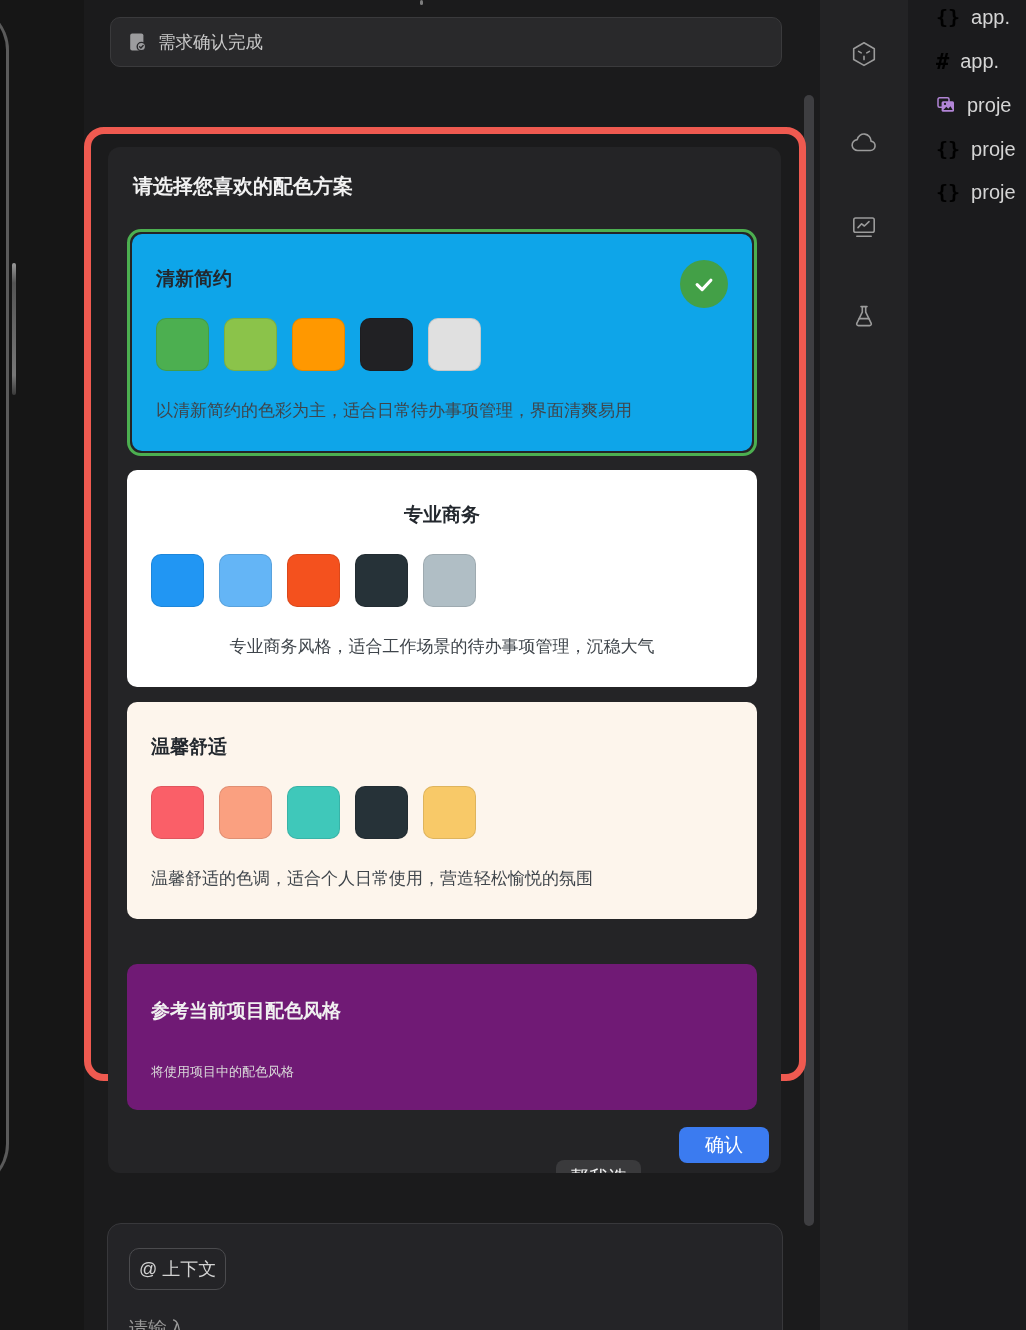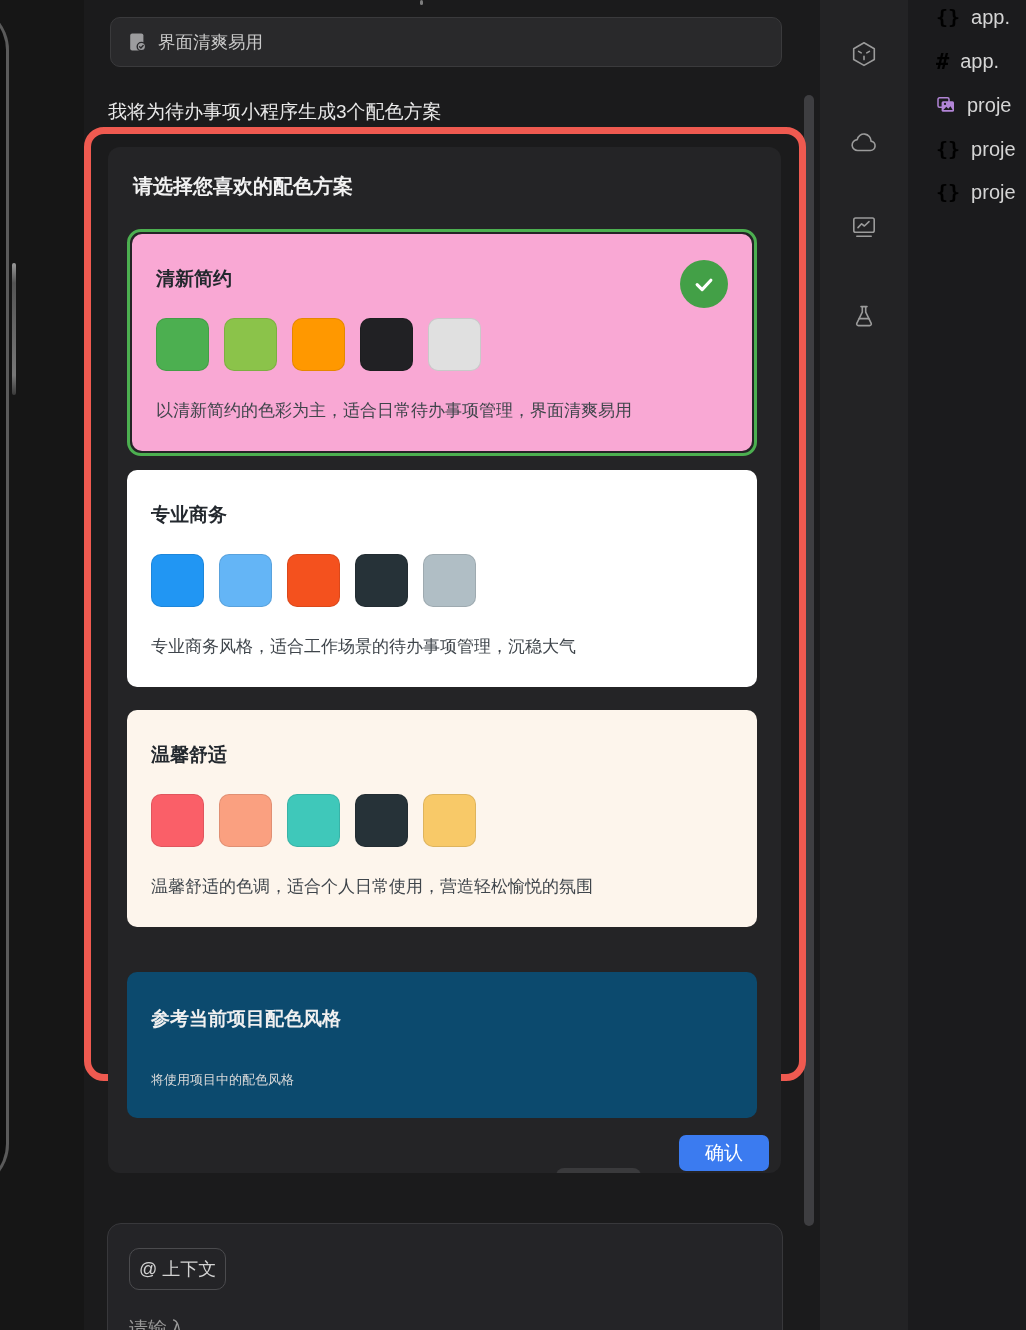--- a/index.html
+++ b/index.html
@@ -26,29 +26,29 @@
   .scroll-thumb{position:absolute;left:720px;top:95px;width:10px;height:1131px;
     background:#3e3e41;border-radius:6px;z-index:1;}
   
   .overlay{position:absolute;left:0;top:127px;width:722px;height:954px;box-sizing:border-box;
     border:7px solid #3b82f6;border-radius:20px;z-index:3;}
   .panel{position:absolute;left:17px;top:13px;width:673px;height:1026px;box-sizing:border-box;
     background:#242426;border-radius:12px;padding:24px 24px 0 19px;overflow:hidden;}
   .panel-title{font-size:20px;line-height:26px;font-weight:bold;color:#f2f2f2;margin:2px 0 30px 6px;}
   .sel-wrap{border:3px solid #4caf50;border-radius:14px;padding:2px;margin-bottom:14px;}
   .scheme-card{border-radius:10px;padding:32px 24px 0 24px;height:217px;box-sizing:border-box;position:relative;}
-  .scheme-card.plain2{margin-bottom:23px;}
+  .scheme-card.plain2{margin-bottom:15px;text-align:center;}
   .scheme-card.plain3{margin-bottom:23px;}
   .scheme-name{font-size:19px;line-height:26px;font-weight:bold;color:#23282e;}
   .swatch-row{display:flex;gap:15px;margin-top:26px;}
   .swatch{width:53px;height:53px;border-radius:10px;box-shadow:inset 0 0 0 1px rgba(0,0,0,.10);}
   .scheme-desc{font-size:17px;line-height:24px;color:#3f454b;margin-top:28px;white-space:nowrap;}
   .check-badge{position:absolute;right:24px;top:26px;width:48px;height:48px;border-radius:50%;
     background:#43a047;display:flex;align-items:center;justify-content:center;}
-  .project-card{background:#0c4a6e;border-radius:10px;padding:34px 24px 0 24px;height:146px;box-sizing:border-box;margin-top:45px;}
+  .project-card{background:#701a75;border-radius:10px;padding:34px 24px 0 24px;height:146px;box-sizing:border-box;margin-top:45px;}
   .project-title{font-size:19px;line-height:26px;font-weight:bold;color:#f0f0f0;}
   .project-desc{font-size:13px;line-height:24px;color:#d9d9d9;margin-top:36px;}
   .actions{display:flex;justify-content:flex-end;gap:38px;margin:17px -12px 0 0;}
   .btn{height:36px;border:none;border-radius:8px;font-size:19px;display:flex;align-items:center;
     font-family:inherit;cursor:pointer;}
   .btn-help{background:#3a3a3c;color:#f0f0f0;padding:0 14px;margin-top:33px;}
   .btn-confirm{background:#3b7bf0;color:#ffffff;padding:0 26px;}
   
   .input-box{position:absolute;left:23px;top:1223px;width:676px;height:140px;box-sizing:border-box;
     background:#242427;border:1px solid #38383b;border-radius:14px;padding:24px 0 0 21px;}
@@ -74,33 +74,32 @@
 
 <div class="chat">
   <div class="top-dot"></div>
 
   <div class="status-card">
     <svg width="22" height="22" viewBox="0 0 22 22">
       <path d="M6.2 2.6h9.2a2 2 0 0 1 2 2v12.8a2 2 0 0 1-2 2H6.2a2 2 0 0 1-2-2V4.6a2 2 0 0 1 2-2z" fill="#9c9c9e"></path>
       <circle cx="15.4" cy="15.6" r="4.2" fill="#9c9c9e" stroke="#29292b" stroke-width="1.4"></circle>
       <path d="M13.6 15.7l1.3 1.3 2.3-2.5" stroke="#29292b" stroke-width="1.4" fill="none" stroke-linecap="round" stroke-linejoin="round"></path>
     </svg>
-    <span>界面清爽易用</span>
-  </div>
-
-  <div class="msg">我将为待办事项小程序生成3个配色方案</div>
+    <span>需求确认完成</span>
+  </div>
+
 
   <div class="scroll-thumb"></div>
 
   <div class="overlay" style="border-color: rgb(239, 90, 80);">
     <div class="panel">
       <div class="panel-title">请选择您喜欢的配色方案</div>
 
       <div class="sel-wrap" style="border-color: rgb(76, 175, 80);">
-        <div class="scheme-card" style="height: 217px; background: #f9a8d4;">
+        <div class="scheme-card" style="height: 217px; background: #0ea5e9;">
           <div class="scheme-name">清新简约</div>
           <div class="check-badge" style="background: rgb(67, 160, 71);">
             <svg width="30" height="30" viewBox="0 0 48 48">
               <path d="M13 25l8 8 14-15" stroke="#ffffff" stroke-width="5" fill="none" stroke-linecap="round" stroke-linejoin="round"></path>
             </svg>
           </div>
           <div class="swatch-row">
               <div class="swatch" style="background: rgb(76, 175, 80);"></div>
               <div class="swatch" style="background: rgb(139, 195, 74);"></div>
               <div class="swatch" style="background: rgb(255, 152, 0);"></div>
@@ -135,21 +134,21 @@
         <div class="scheme-desc">温馨舒适的色调，适合个人日常使用，营造轻松愉悦的氛围</div>
       </div>
 
       <div class="project-card">
         <div class="project-title">参考当前项目配色风格</div>
         <div class="project-desc">将使用项目中的配色风格</div>
       </div>
 
       <div class="actions">
         <button class="btn btn-help">帮我选</button>
-        <button class="btn btn-confirm" style="background: rgb(59, 123, 240); border-radius: 7px;">确认</button>
+        <button class="btn btn-confirm" style="background: rgb(59, 123, 240);">确认</button>
       </div>
     </div>
   </div>
 
   <div class="input-box">
     <button class="ctx-chip">@ 上下文</button>
     <div class="input-ph">请输入</div>
   </div>
 </div>
 

